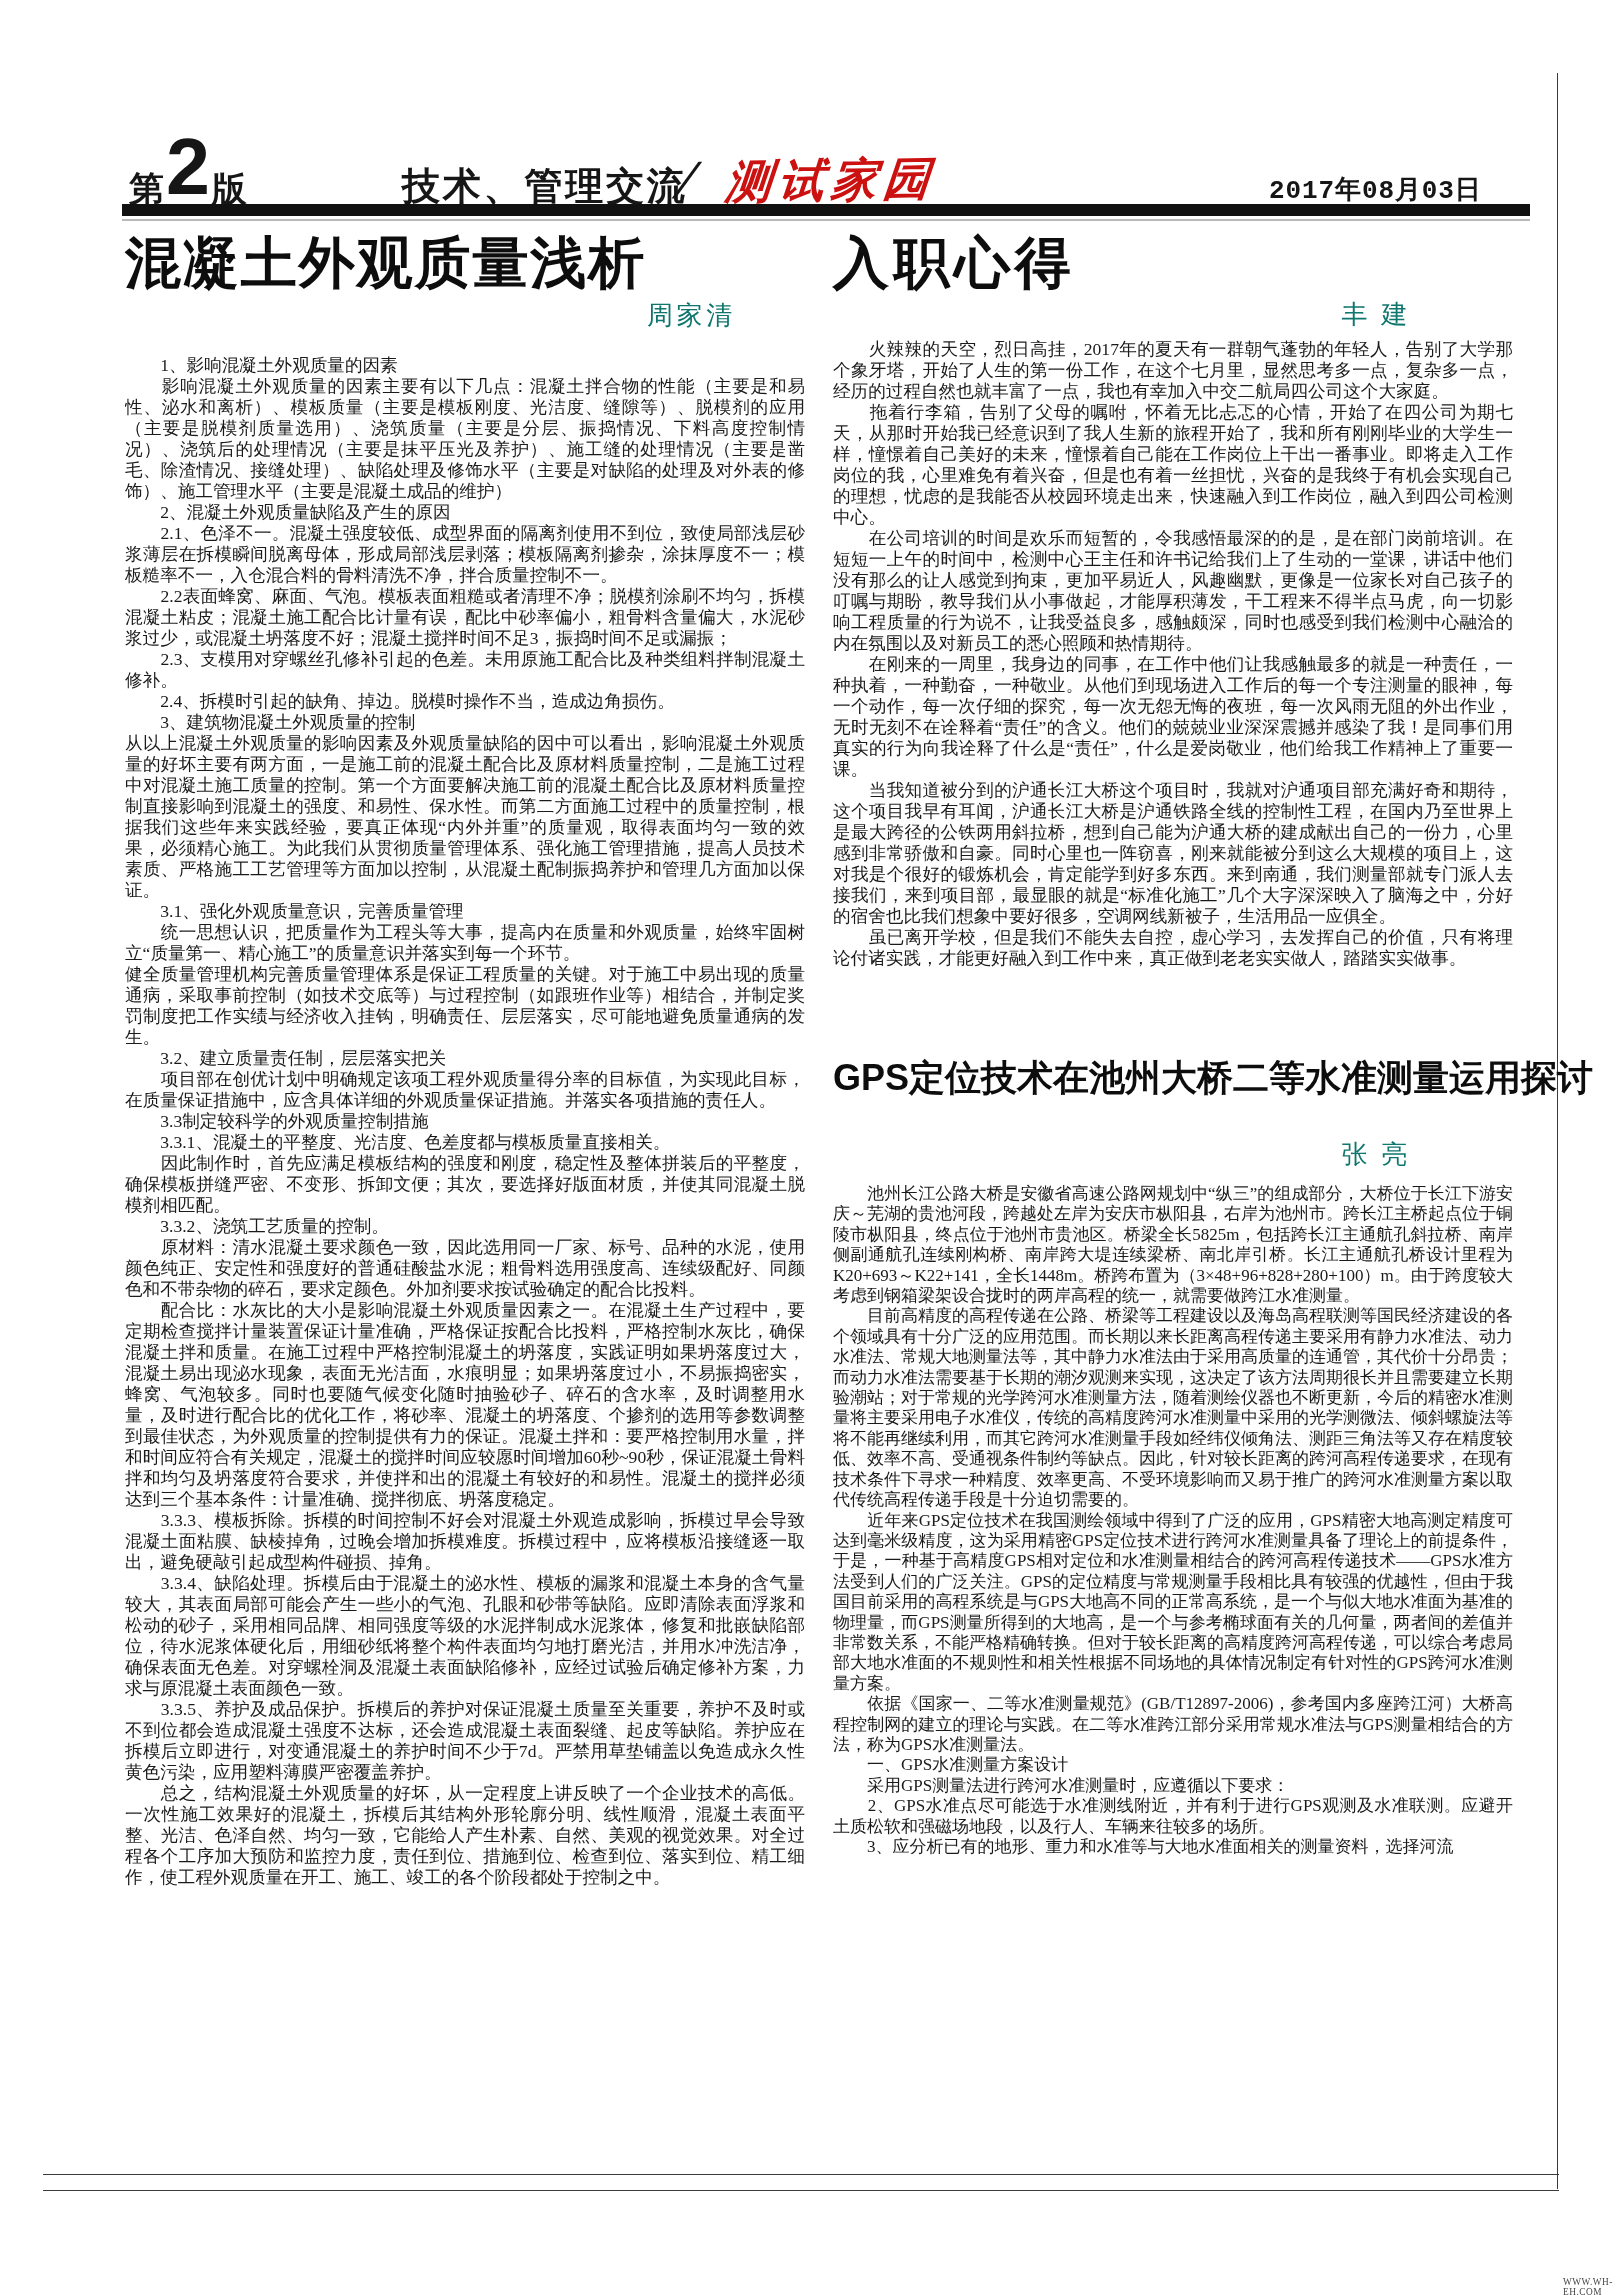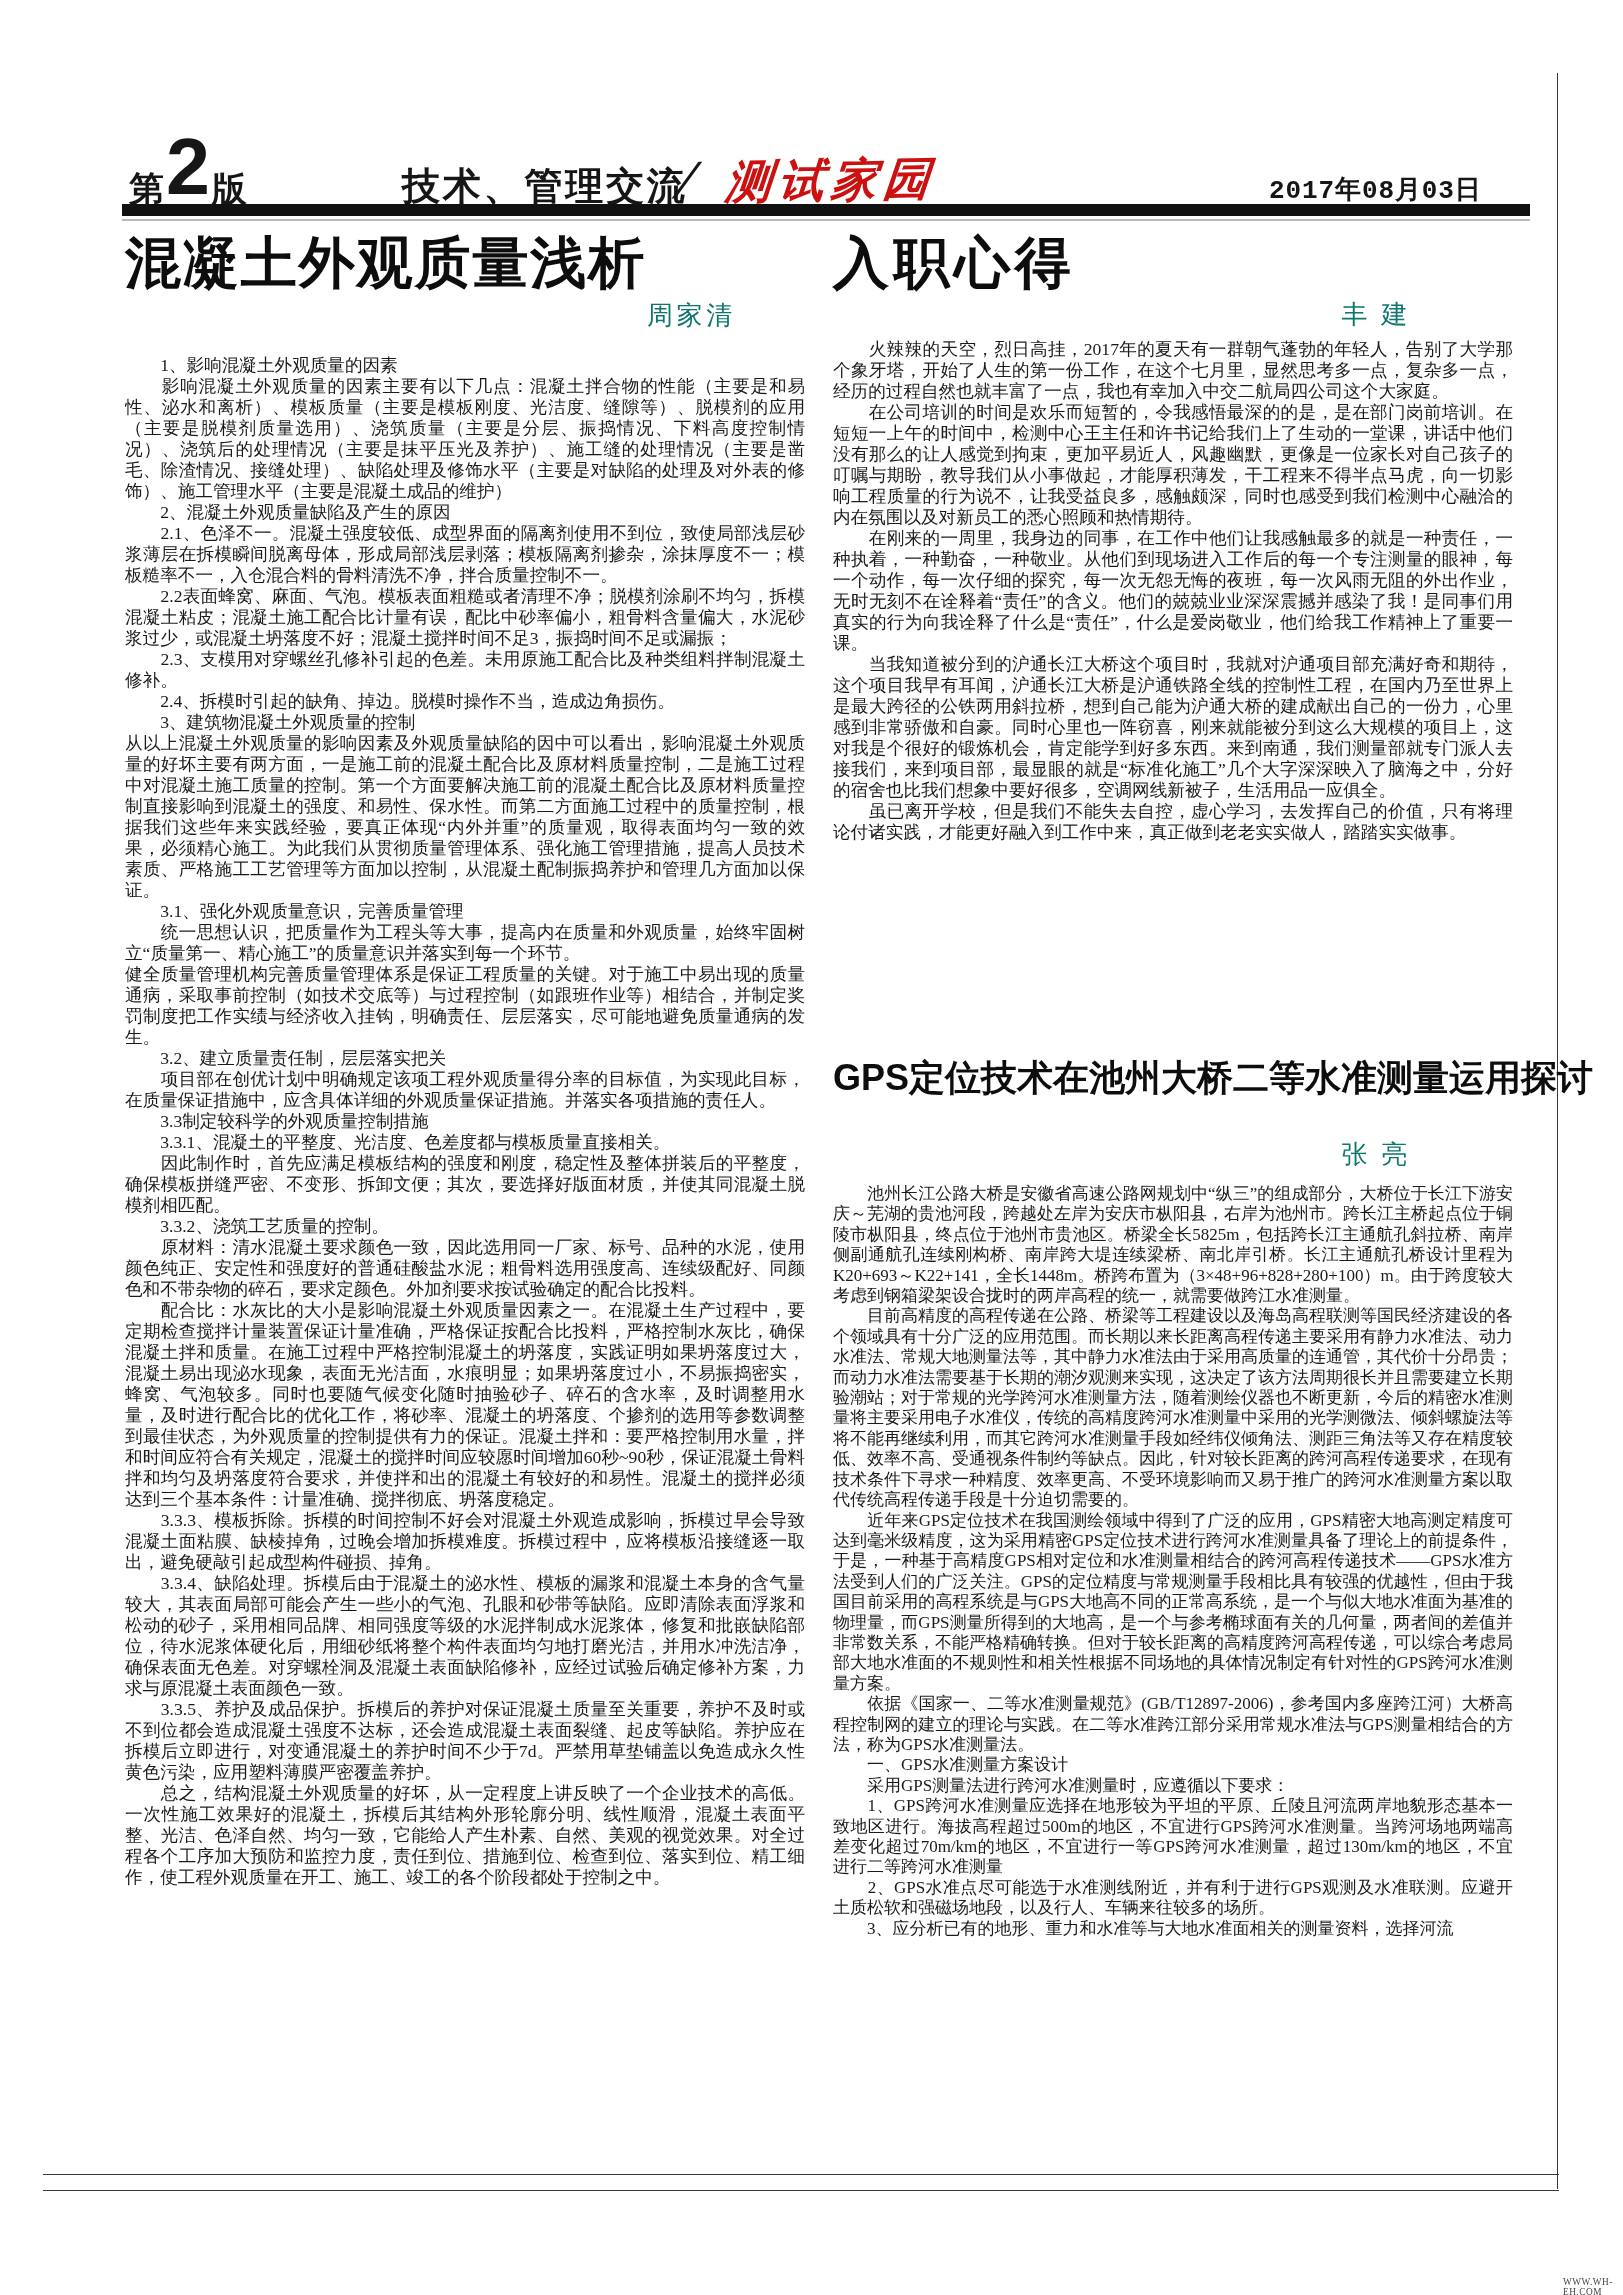--- a/index.html
+++ b/index.html
@@ -124,34 +124,34 @@
       <p>　　3.3.3、模板拆除。拆模的时间控制不好会对混凝土外观造成影响，拆模过早会导致混凝土面粘膜、缺棱掉角，过晚会增加拆模难度。拆模过程中，应将模板沿接缝逐一取出，避免硬敲引起成型构件碰损、掉角。</p>
       <p>　　3.3.4、缺陷处理。拆模后由于混凝土的泌水性、模板的漏浆和混凝土本身的含气量较大，其表面局部可能会产生一些小的气泡、孔眼和砂带等缺陷。应即清除表面浮浆和松动的砂子，采用相同品牌、相同强度等级的水泥拌制成水泥浆体，修复和批嵌缺陷部位，待水泥浆体硬化后，用细砂纸将整个构件表面均匀地打磨光洁，并用水冲洗洁净，确保表面无色差。对穿螺栓洞及混凝土表面缺陷修补，应经过试验后确定修补方案，力求与原混凝土表面颜色一致。</p>
       <p>　　3.3.5、养护及成品保护。拆模后的养护对保证混凝土质量至关重要，养护不及时或不到位都会造成混凝土强度不达标，还会造成混凝土表面裂缝、起皮等缺陷。养护应在拆模后立即进行，对变通混凝土的养护时间不少于7d。严禁用草垫铺盖以免造成永久性黄色污染，应用塑料薄膜严密覆盖养护。</p>
       <p>　　总之，结构混凝土外观质量的好坏，从一定程度上讲反映了一个企业技术的高低。一次性施工效果好的混凝土，拆模后其结构外形轮廓分明、线性顺滑，混凝土表面平整、光洁、色泽自然、均匀一致，它能给人产生朴素、自然、美观的视觉效果。对全过程各个工序加大预防和监控力度，责任到位、措施到位、检查到位、落实到位、精工细作，使工程外观质量在开工、施工、竣工的各个阶段都处于控制之中。</p>
     </div>
 
   <div class="article-title title-right-top">入职心得</div>
   <div class="byline byline-right-top">丰 建</div>
   <div class="body-text body-right-top">
       <p>　　火辣辣的天空，烈日高挂，2017年的夏天有一群朝气蓬勃的年轻人，告别了大学那个象牙塔，开始了人生的第一份工作，在这个七月里，显然思考多一点，复杂多一点，经历的过程自然也就丰富了一点，我也有幸加入中交二航局四公司这个大家庭。</p>
+      <p>　　拖着行李箱，告别了父母的嘱咐，怀着无比忐忑的心情，开始了在四公司为期七天，从那时开始我已经意识到了我人生新的旅程开始了，我和所有刚刚毕业的大学生一样，憧憬着自己美好的未来，憧憬着自己能在工作岗位上干出一番事业。即将走入工作岗位的我，心里难免有着兴奋，但是也有着一丝担忧，兴奋的是我终于有机会实现自己的理想，忧虑的是我能否从校园环境走出来，快速融入到工作岗位，融入到四公司检测中心。</p>
       <p>　　在公司培训的时间是欢乐而短暂的，令我感悟最深的的是，是在部门岗前培训。在短短一上午的时间中，检测中心王主任和许书记给我们上了生动的一堂课，讲话中他们没有那么的让人感觉到拘束，更加平易近人，风趣幽默，更像是一位家长对自己孩子的叮嘱与期盼，教导我们从小事做起，才能厚积薄发，干工程来不得半点马虎，向一切影响工程质量的行为说不，让我受益良多，感触颇深，同时也感受到我们检测中心融洽的内在氛围以及对新员工的悉心照顾和热情期待。</p>
       <p>　　在刚来的一周里，我身边的同事，在工作中他们让我感触最多的就是一种责任，一种执着，一种勤奋，一种敬业。从他们到现场进入工作后的每一个专注测量的眼神，每一个动作，每一次仔细的探究，每一次无怨无悔的夜班，每一次风雨无阻的外出作业，无时无刻不在诠释着“责任”的含义。他们的兢兢业业深深震撼并感染了我！是同事们用真实的行为向我诠释了什么是“责任”，什么是爱岗敬业，他们给我工作精神上了重要一课。</p>
       <p>　　当我知道被分到的沪通长江大桥这个项目时，我就对沪通项目部充满好奇和期待，这个项目我早有耳闻，沪通长江大桥是沪通铁路全线的控制性工程，在国内乃至世界上是最大跨径的公铁两用斜拉桥，想到自己能为沪通大桥的建成献出自己的一份力，心里感到非常骄傲和自豪。同时心里也一阵窃喜，刚来就能被分到这么大规模的项目上，这对我是个很好的锻炼机会，肯定能学到好多东西。来到南通，我们测量部就专门派人去接我们，来到项目部，最显眼的就是“标准化施工”几个大字深深映入了脑海之中，分好的宿舍也比我们想象中要好很多，空调网线新被子，生活用品一应俱全。</p>
       <p>　　虽已离开学校，但是我们不能失去自控，虚心学习，去发挥自己的价值，只有将理论付诸实践，才能更好融入到工作中来，真正做到老老实实做人，踏踏实实做事。</p>
     </div>
 
   <div class="article-title title-right-bottom">GPS定位技术在池州大桥二等水准测量运用探讨</div>
   <div class="byline byline-right-bottom">张 亮</div>
   <div class="body-text body-right-bottom">
       <p>　　池州长江公路大桥是安徽省高速公路网规划中“纵三”的组成部分，大桥位于长江下游安庆～芜湖的贵池河段，跨越处左岸为安庆市枞阳县，右岸为池州市。跨长江主桥起点位于铜陵市枞阳县，终点位于池州市贵池区。桥梁全长5825m，包括跨长江主通航孔斜拉桥、南岸侧副通航孔连续刚构桥、南岸跨大堤连续梁桥、南北岸引桥。长江主通航孔桥设计里程为K20+693～K22+141，全长1448m。桥跨布置为（3×48+96+828+280+100）m。由于跨度较大考虑到钢箱梁架设合拢时的两岸高程的统一，就需要做跨江水准测量。</p>
       <p>　　目前高精度的高程传递在公路、桥梁等工程建设以及海岛高程联测等国民经济建设的各个领域具有十分广泛的应用范围。而长期以来长距离高程传递主要采用有静力水准法、动力水准法、常规大地测量法等，其中静力水准法由于采用高质量的连通管，其代价十分昂贵；而动力水准法需要基于长期的潮汐观测来实现，这决定了该方法周期很长并且需要建立长期验潮站；对于常规的光学跨河水准测量方法，随着测绘仪器也不断更新，今后的精密水准测量将主要采用电子水准仪，传统的高精度跨河水准测量中采用的光学测微法、倾斜螺旋法等将不能再继续利用，而其它跨河水准测量手段如经纬仪倾角法、测距三角法等又存在精度较低、效率不高、受通视条件制约等缺点。因此，针对较长距离的跨河高程传递要求，在现有技术条件下寻求一种精度、效率更高、不受环境影响而又易于推广的跨河水准测量方案以取代传统高程传递手段是十分迫切需要的。</p>
       <p>　　近年来GPS定位技术在我国测绘领域中得到了广泛的应用，GPS精密大地高测定精度可达到毫米级精度，这为采用精密GPS定位技术进行跨河水准测量具备了理论上的前提条件，于是，一种基于高精度GPS相对定位和水准测量相结合的跨河高程传递技术——GPS水准方法受到人们的广泛关注。GPS的定位精度与常规测量手段相比具有较强的优越性，但由于我国目前采用的高程系统是与GPS大地高不同的正常高系统，是一个与似大地水准面为基准的物理量，而GPS测量所得到的大地高，是一个与参考椭球面有关的几何量，两者间的差值并非常数关系，不能严格精确转换。但对于较长距离的高精度跨河高程传递，可以综合考虑局部大地水准面的不规则性和相关性根据不同场地的具体情况制定有针对性的GPS跨河水准测量方案。</p>
       <p>　　依据《国家一、二等水准测量规范》(GB/T12897-2006)，参考国内多座跨江河）大桥高程控制网的建立的理论与实践。在二等水准跨江部分采用常规水准法与GPS测量相结合的方法，称为GPS水准测量法。</p>
       <p>　　一、GPS水准测量方案设计</p>
       <p>　　采用GPS测量法进行跨河水准测量时，应遵循以下要求：</p>
-      <p>　　1、GPS跨河水准测量应选择在地形较为平坦的平原、丘陵且河流两岸地貌形态基本一致地区进行。海拔高程超过500m的地区，不宜进行GPS跨河水准测量。当跨河场地两端高差变化超过70m/km的地区，不宜进行一等GPS跨河水准测量，超过130m/km的地区，不宜进行二等跨河水准测量</p>
       <p>　　2、GPS水准点尽可能选于水准测线附近，并有利于进行GPS观测及水准联测。应避开土质松软和强磁场地段，以及行人、车辆来往较多的场所。</p>
       <p>　　3、应分析已有的地形、重力和水准等与大地水准面相关的测量资料，选择河流</p>
     </div>
 
 </div>
 
 
 </body></html>

